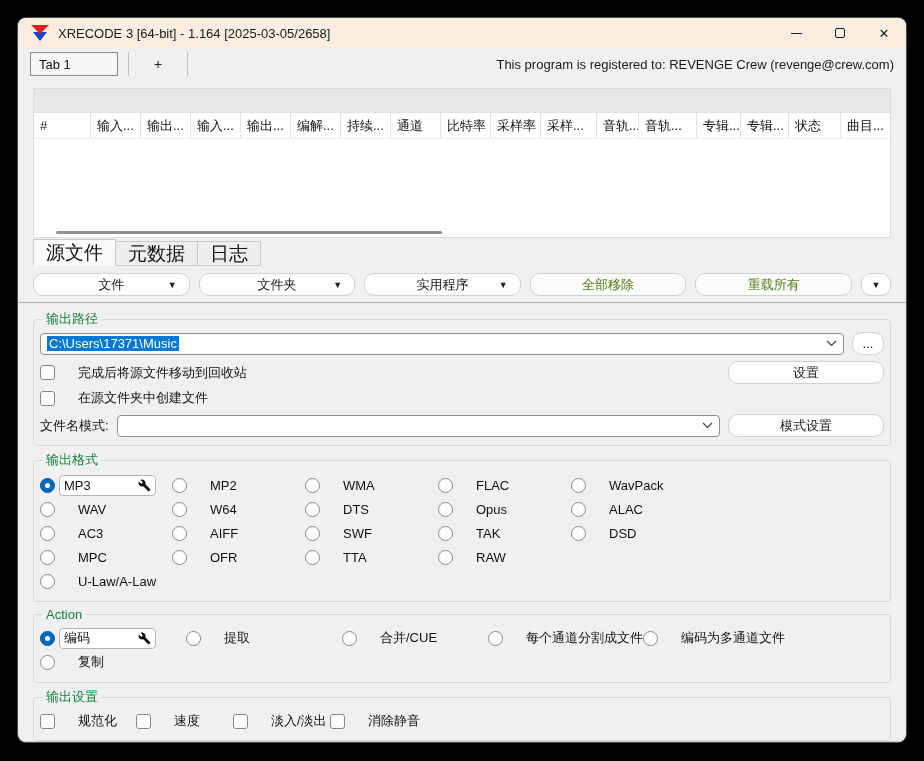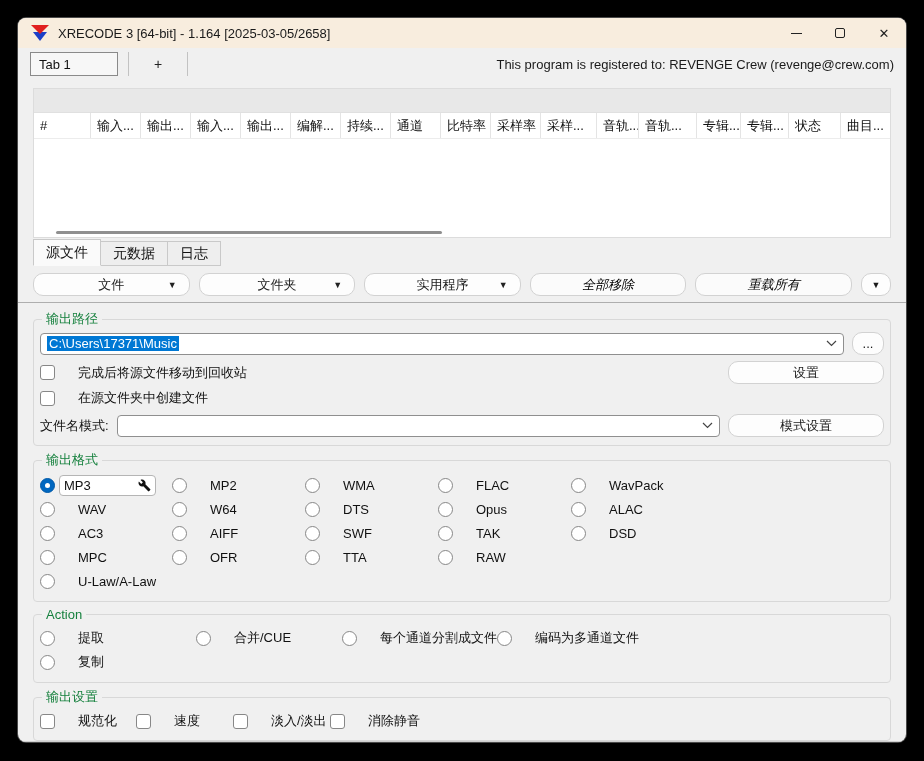--- a/index.html
+++ b/index.html
@@ -34,29 +34,29 @@
   .table-toolbar{ height:24px; background:#e8e8e8; border-bottom:1px solid #e0e0e0; }
   .table-header{ height:26px; display:flex; align-items:center; background:#fff; border-bottom:1px solid #ececec; font-size:13px; color:#111; }
   .th{ height:100%; display:flex; align-items:center; padding-left:6px; border-right:1px solid #e4e4e4;
     white-space:nowrap; overflow:hidden; flex:0 0 auto; }
   .table-body{ flex:1; background:#fff; }
   .hscroll{ height:10px; display:flex; align-items:center; padding:0 4px; }
   .hthumb{ margin-left:18px; width:386px; height:3px; background:#8f8f8f; border-radius:2px; }
 
   
   .view-tabs{ display:flex; margin:3px 0 0 15px; flex:0 0 auto; }
-  .vtab{ height:25px; padding:5px 12px; font-size:14px; color:#111; display:flex; align-items:center;
+  .vtab{ height:25px; padding:5px 12px; font-size:19px; color:#111; display:flex; align-items:center;
     border:1px solid #c9c9c9; background:#eee; border-left:none; }
   .vtab:first-child{ border-left:1px solid #c9c9c9; }
   .vtab.active{ background:#fafafa; border-bottom:1px solid #fafafa; height:27px; margin-top:-2px; }
 
   
   .btn{ background:#fdfdfd; border:1px solid #d2d2d2; border-radius:10px; font-size:13px; color:#1a1a1a;
     display:flex; align-items:center; justify-content:center; height:23px; position:relative; }
-  .btn.disabled{ color:#000000; background:#fbfbfb;font-style:italic; }
+  .btn.disabled{ color:#4d7c0f; background:#fbfbfb; }
   .btn .dd{ position:absolute; right:12px; font-size:9px; color:#222; }
   .btn-row{ display:flex; gap:9px; margin:7px 15px 6px 15px; flex:0 0 auto; }
   .btn-row .btn.big{ flex:1; }
   .btn-row .btn.small-dd{ width:30px; }
   .hr{ height:1px; background:#aeaeae; flex:0 0 auto; }
 
   
   .panel{ flex:1; padding:2px 15px 0 15px; display:flex; flex-direction:column; }
   fieldset{ border:1px solid #d8d8d8; border-radius:4px; padding:4px 6px 8px 6px; margin-top:5px; }
   legend{ font-size:13px; color:#15803d; padding:0 4px; margin-left:2px; }
@@ -347,20 +347,33 @@
               <span class="radio"></span>
               <span class="ctl-label">DSD</span>
             </div>
         </div>
       </div>
     </fieldset>
 
     <fieldset>
       <legend>Action</legend>
       <div class="row">
+        <div class="act-cell" style="width:146px">
+          <span class="radio checked">
+              <i></i>
+            </span>
+          <div class="fmt-box">
+            <span>编码</span>
+            <span class="wrench">
+              <svg width="13" height="13" viewBox="0 0 24 24" fill="#111">
+                  <path d="M22.7 19l-9.1-9.1c.9-2.3.4-5-1.5-6.9-2-2-5-2.4-7.4-1.3L9 6 6 9 1.6 4.7C.4 7.1.9 10.1 2.9 12.1c1.9 1.9 4.6 2.4 6.9 1.5l9.1 9.1c.4.4 1 .4 1.4 0l2.3-2.3c.5-.4.5-1.1.1-1.4z"></path>
+                </svg>
+            </span>
+          </div>
+        </div>
         <div class="act-cell" style="width:156px">
           <span class="radio"></span>
           <span class="ctl-label">提取</span>
         </div>
         <div class="act-cell" style="width:146px">
           <span class="radio"></span>
           <span class="ctl-label">合并/CUE</span>
         </div>
         <div class="act-cell" style="width:155px">
           <span class="radio"></span>

